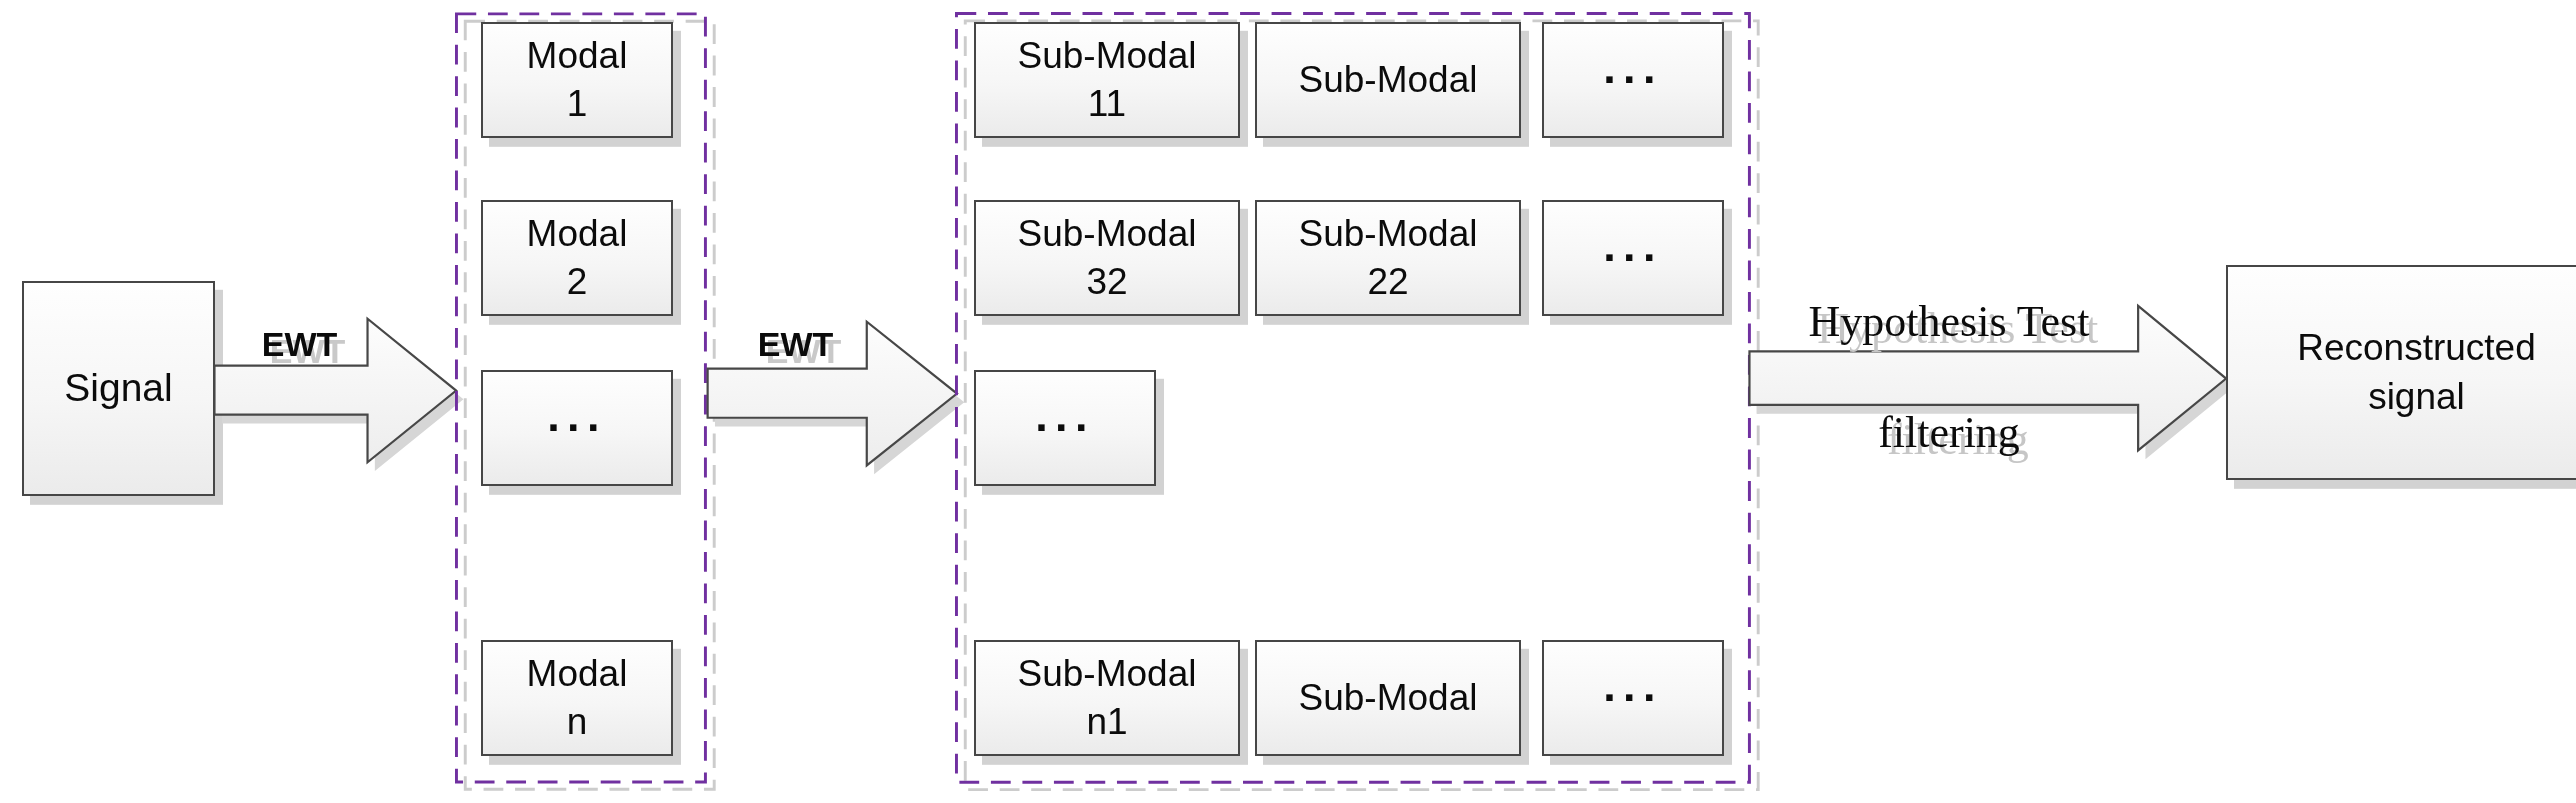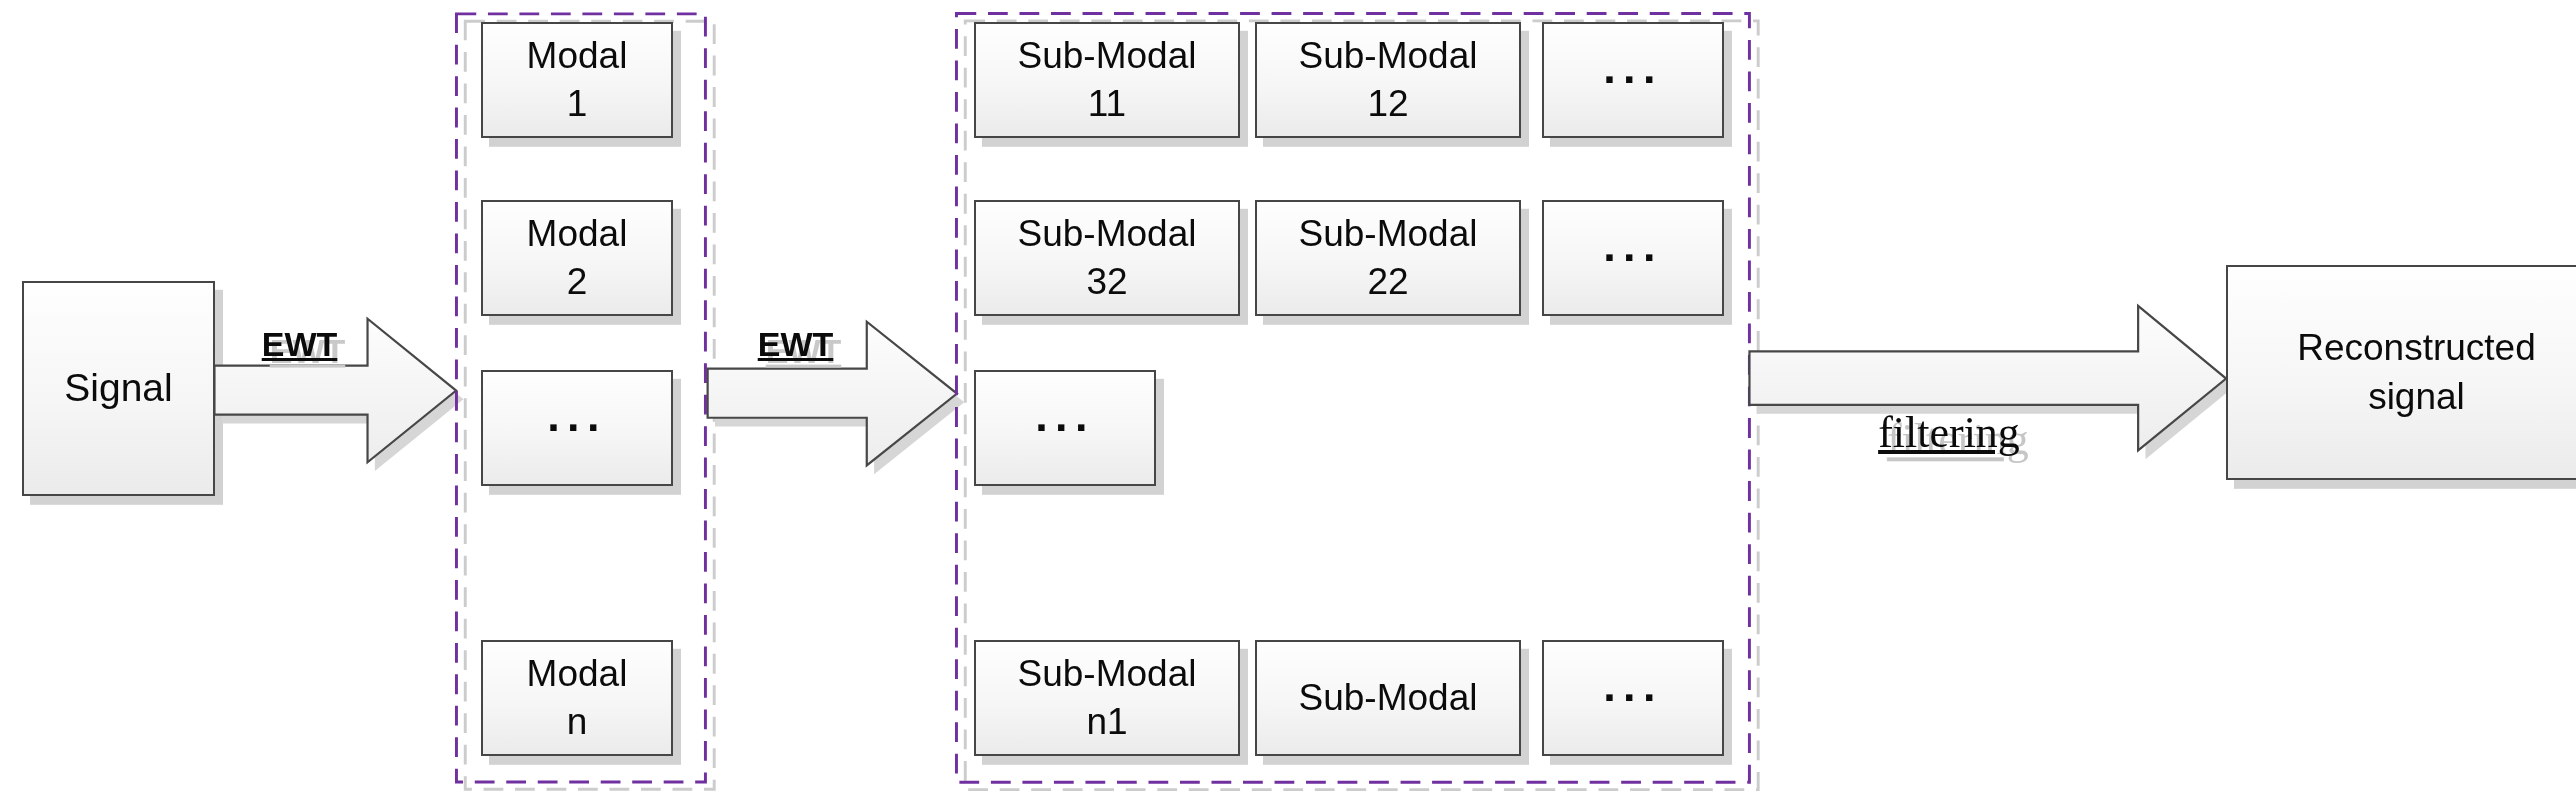--- a/index.html
+++ b/index.html
@@ -22,21 +22,21 @@
     display:block;font-weight:bold;font-size:45px;letter-spacing:7.3px;
     line-height:0;transform:translateY(-11.7px);
   }
   
   .dash-svg{position:absolute;overflow:visible;}
   
   .arrow-svg{position:absolute;overflow:visible;}
   
   .flabel{
     position:absolute;text-align:center;font-weight:bold;font-size:34px;
-    text-shadow:8px 6.6px 0 #c9c9c9;white-space:nowrap;text-decoration:underline;
+    text-shadow:8px 6.6px 0 #c9c9c9;white-space:nowrap;
   }
   .flabel.serif{
     font-family:"Liberation Serif","DejaVu Serif",serif;font-weight:normal;
     font-size:44px;text-shadow:8.8px 7.3px 0 #c6c6c6;
   }
 </style>
 </head>
 <body>
 
 <div class="canvas">
@@ -103,21 +103,20 @@
 
   <div class="node" style="left:974px;top:22px;width:266px;height:116px;">
     <div class="lbl">
       <div>Sub-Modal</div>
       <div>11</div>
     </div>
   </div>
   <div class="node" style="left:1255px;top:22px;width:266px;height:116px;">
     <div class="lbl">
       <div>Sub-Modal</div>
-      <div>12</div>
     </div>
   </div>
   <div class="node" style="left:1542px;top:22px;width:182px;height:116px;">
     <span class="ellipsis-txt">...</span>
   </div>
 
   <div class="node" style="left:974px;top:200px;width:266px;height:116px;">
     <div class="lbl">
       <div>Sub-Modal</div>
       <div>32</div>
@@ -155,20 +154,21 @@
   <svg class="arrow-svg" style="left:1748px;top:303px;" width="484" height="154" viewBox="0 0 660 210">
     <defs>
       <linearGradient id="g3" x1="0" y1="0" x2="0" y2="1">
         <stop offset="0" stop-color="#fdfdfd"></stop>
           <stop offset="1" stop-color="#ededed"></stop>
       </linearGradient>
     </defs>
     <path d="M2,66 H532 V4 L652,103 L532,201 V139 H2 Z" transform="translate(10,12)" fill="#d6d6d6" stroke="none"></path>
     <path d="M2,66 H532 V4 L652,103 L532,201 V139 H2 Z" fill="url(#g3)" stroke="#474747" stroke-width="3"></path>
   </svg>
+  <div class="flabel serif" style="left:1755px;top:296px;width:388px;">Hypothesis Test</div>
   <div class="flabel serif" style="left:1755px;top:407px;width:388px;text-align:center;">filtering</div>
 
   <div class="node" style="left:2226px;top:265px;width:381px;height:215px;">
     <div class="lbl">
       <div>Reconstructed</div>
       <div>signal</div>
     </div>
   </div>
 
 </div>

